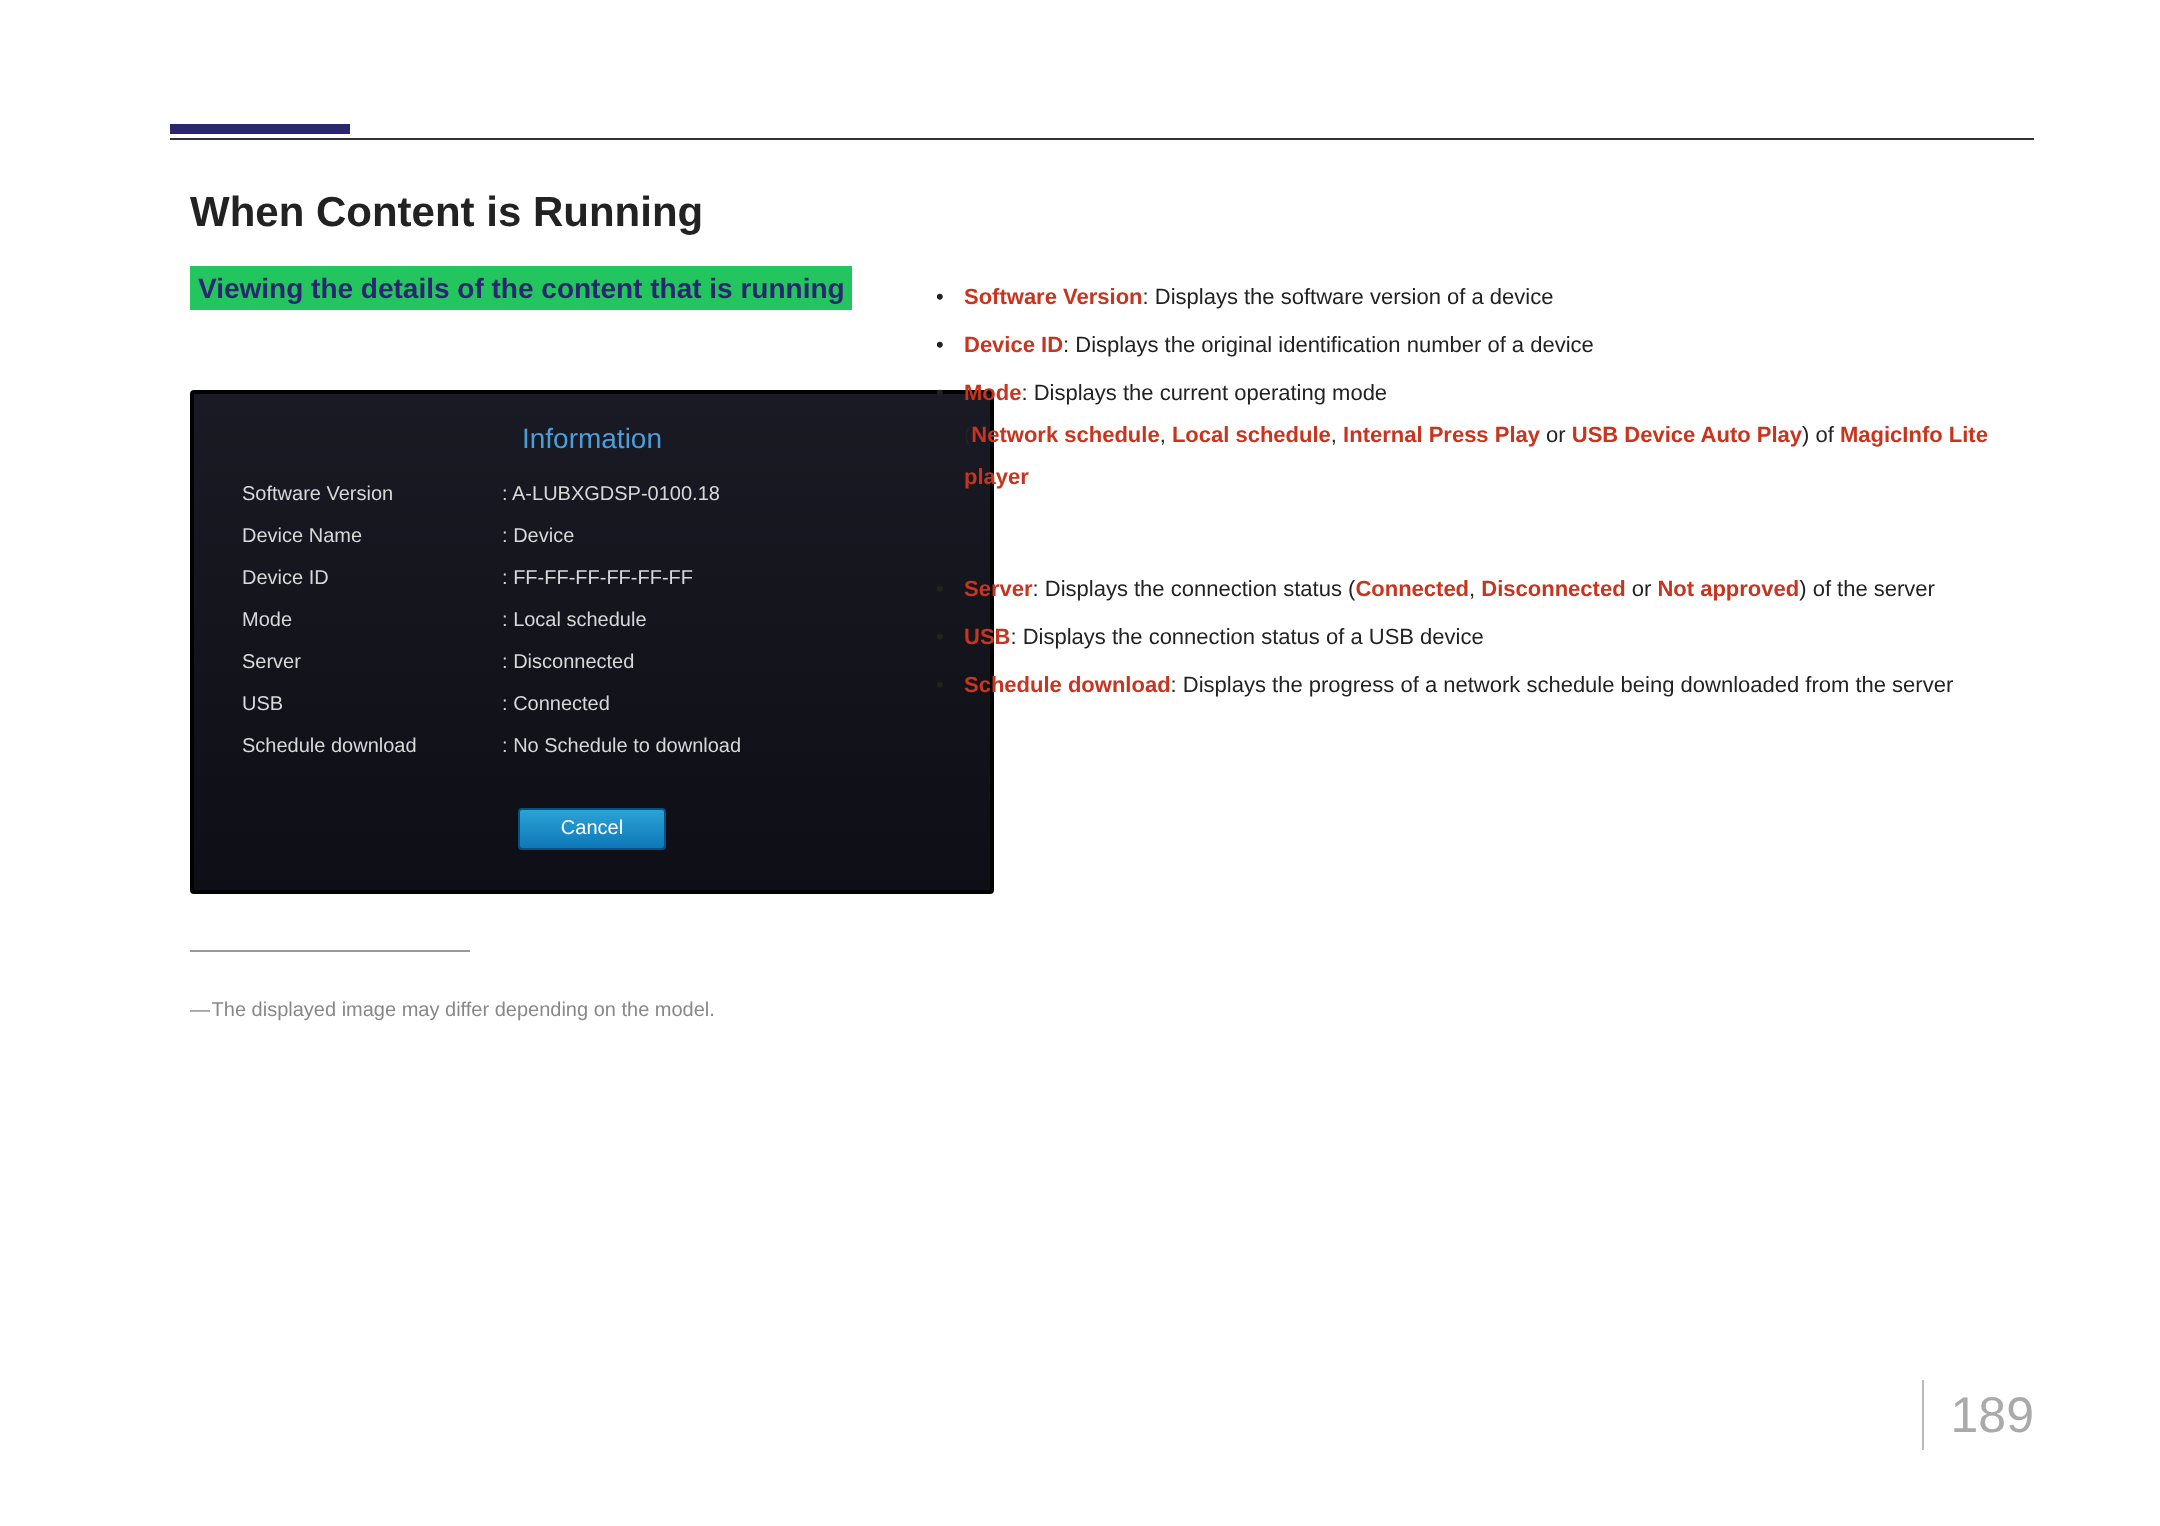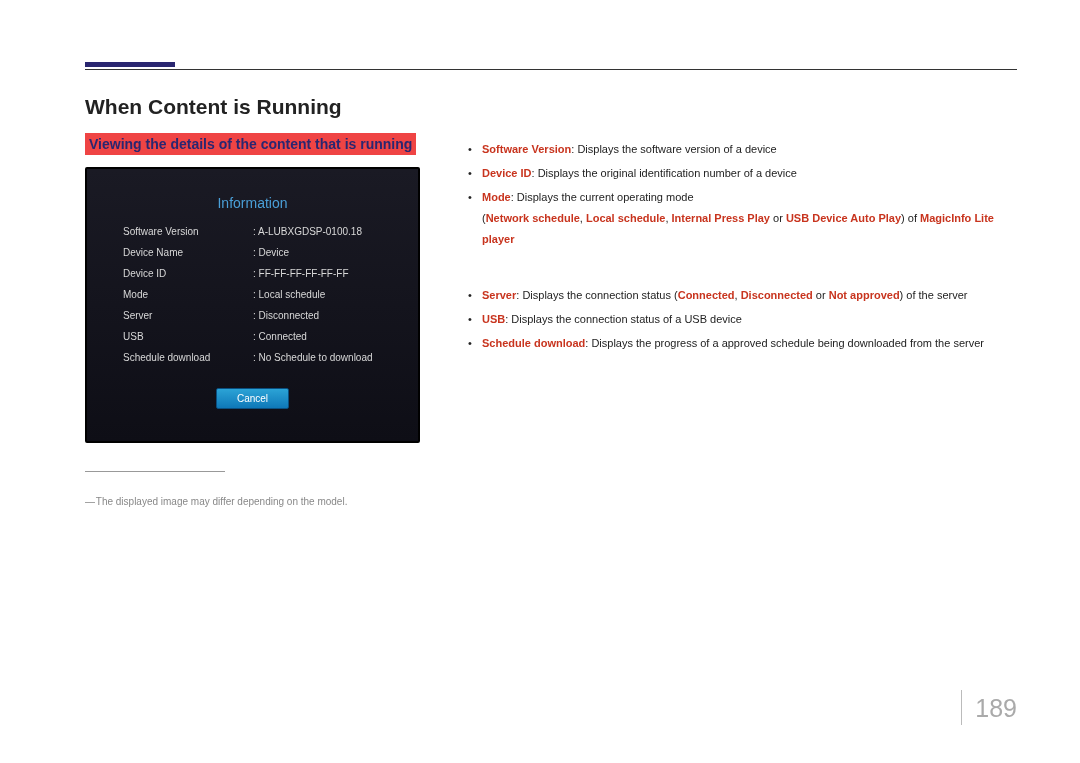--- a/index.html
+++ b/index.html
@@ -23,45 +23,46 @@
       position: absolute;
       top: 62px;
       left: 85px;
       width: 90px;
       height: 5px;
       background: #2a2670;
     }
     .left-column {
       position: absolute;
       top: 95px;
-      left: 85px;
+      left: 95px;
       width: 345px;
     }
     .section-title {
       font-size: 21px;
       font-weight: bold;
       color: #222;
       margin-bottom: 14px;
     }
     .subsection-title {
       font-size: 14px;
       font-weight: bold;
       color: #2a2670;
-      background: #ef4444;
+      background: #22c55e;
       display: inline-block;
       padding: 3px 4px;
       margin-bottom: 12px;
     }
     .info-panel {
-      width: 335px;
+      width: 402px;
       background: linear-gradient(180deg, #1a1a24 0%, #0e0e16 100%);
       border: 2px solid #000;
       border-radius: 2px;
-      padding: 16px;
+      padding: 4px;
       color: #fff;
+      margin-top: 28px;
     }
     .info-panel-title {
       text-align: center;
       color: #4a9fd8;
       font-size: 14px;
       padding: 10px 0 10px 0;
       font-weight: normal;
     }
     .info-rows {
       padding: 0 20px 12px 20px;
@@ -210,17 +211,17 @@
 <div class="right-column">
   <ul class="desc-list">
     <li><span class="red-bold">Software Version</span><span>: Displays the software version of a device</span></li>
     <li><span class="red-bold">Device ID</span><span>: Displays the original identification number of a device</span></li>
     <li><span class="red-bold">Mode</span><span>: Displays the current operating mode</span></li>
   </ul>
   <div class="sub-line"><span>(</span><span class="red-bold">Network schedule</span><span>, </span><span class="red-bold">Local schedule</span><span>, </span><span class="red-bold">Internal Press Play</span><span> or </span><span class="red-bold">USB Device Auto Play</span><span>) of </span><span class="red-bold">MagicInfo Lite player</span></div>
   <ul class="desc-list">
     <li><span class="red-bold">Server</span><span>: Displays the connection status (</span><span class="red-bold">Connected</span><span>, </span><span class="red-bold">Disconnected</span><span> or </span><span class="red-bold">Not approved</span><span>) of the server</span></li>
     <li><span class="red-bold">USB</span><span>: Displays the connection status of a USB device</span></li>
-    <li><span class="red-bold">Schedule download</span><span>: Displays the progress of a approved schedule being downloaded from the server</span></li>
+    <li><span class="red-bold">Schedule download</span><span>: Displays the progress of a network schedule being downloaded from the server</span></li>
   </ul>
 </div>
 
 <div class="page-number">189</div>
 
 </body></html>

